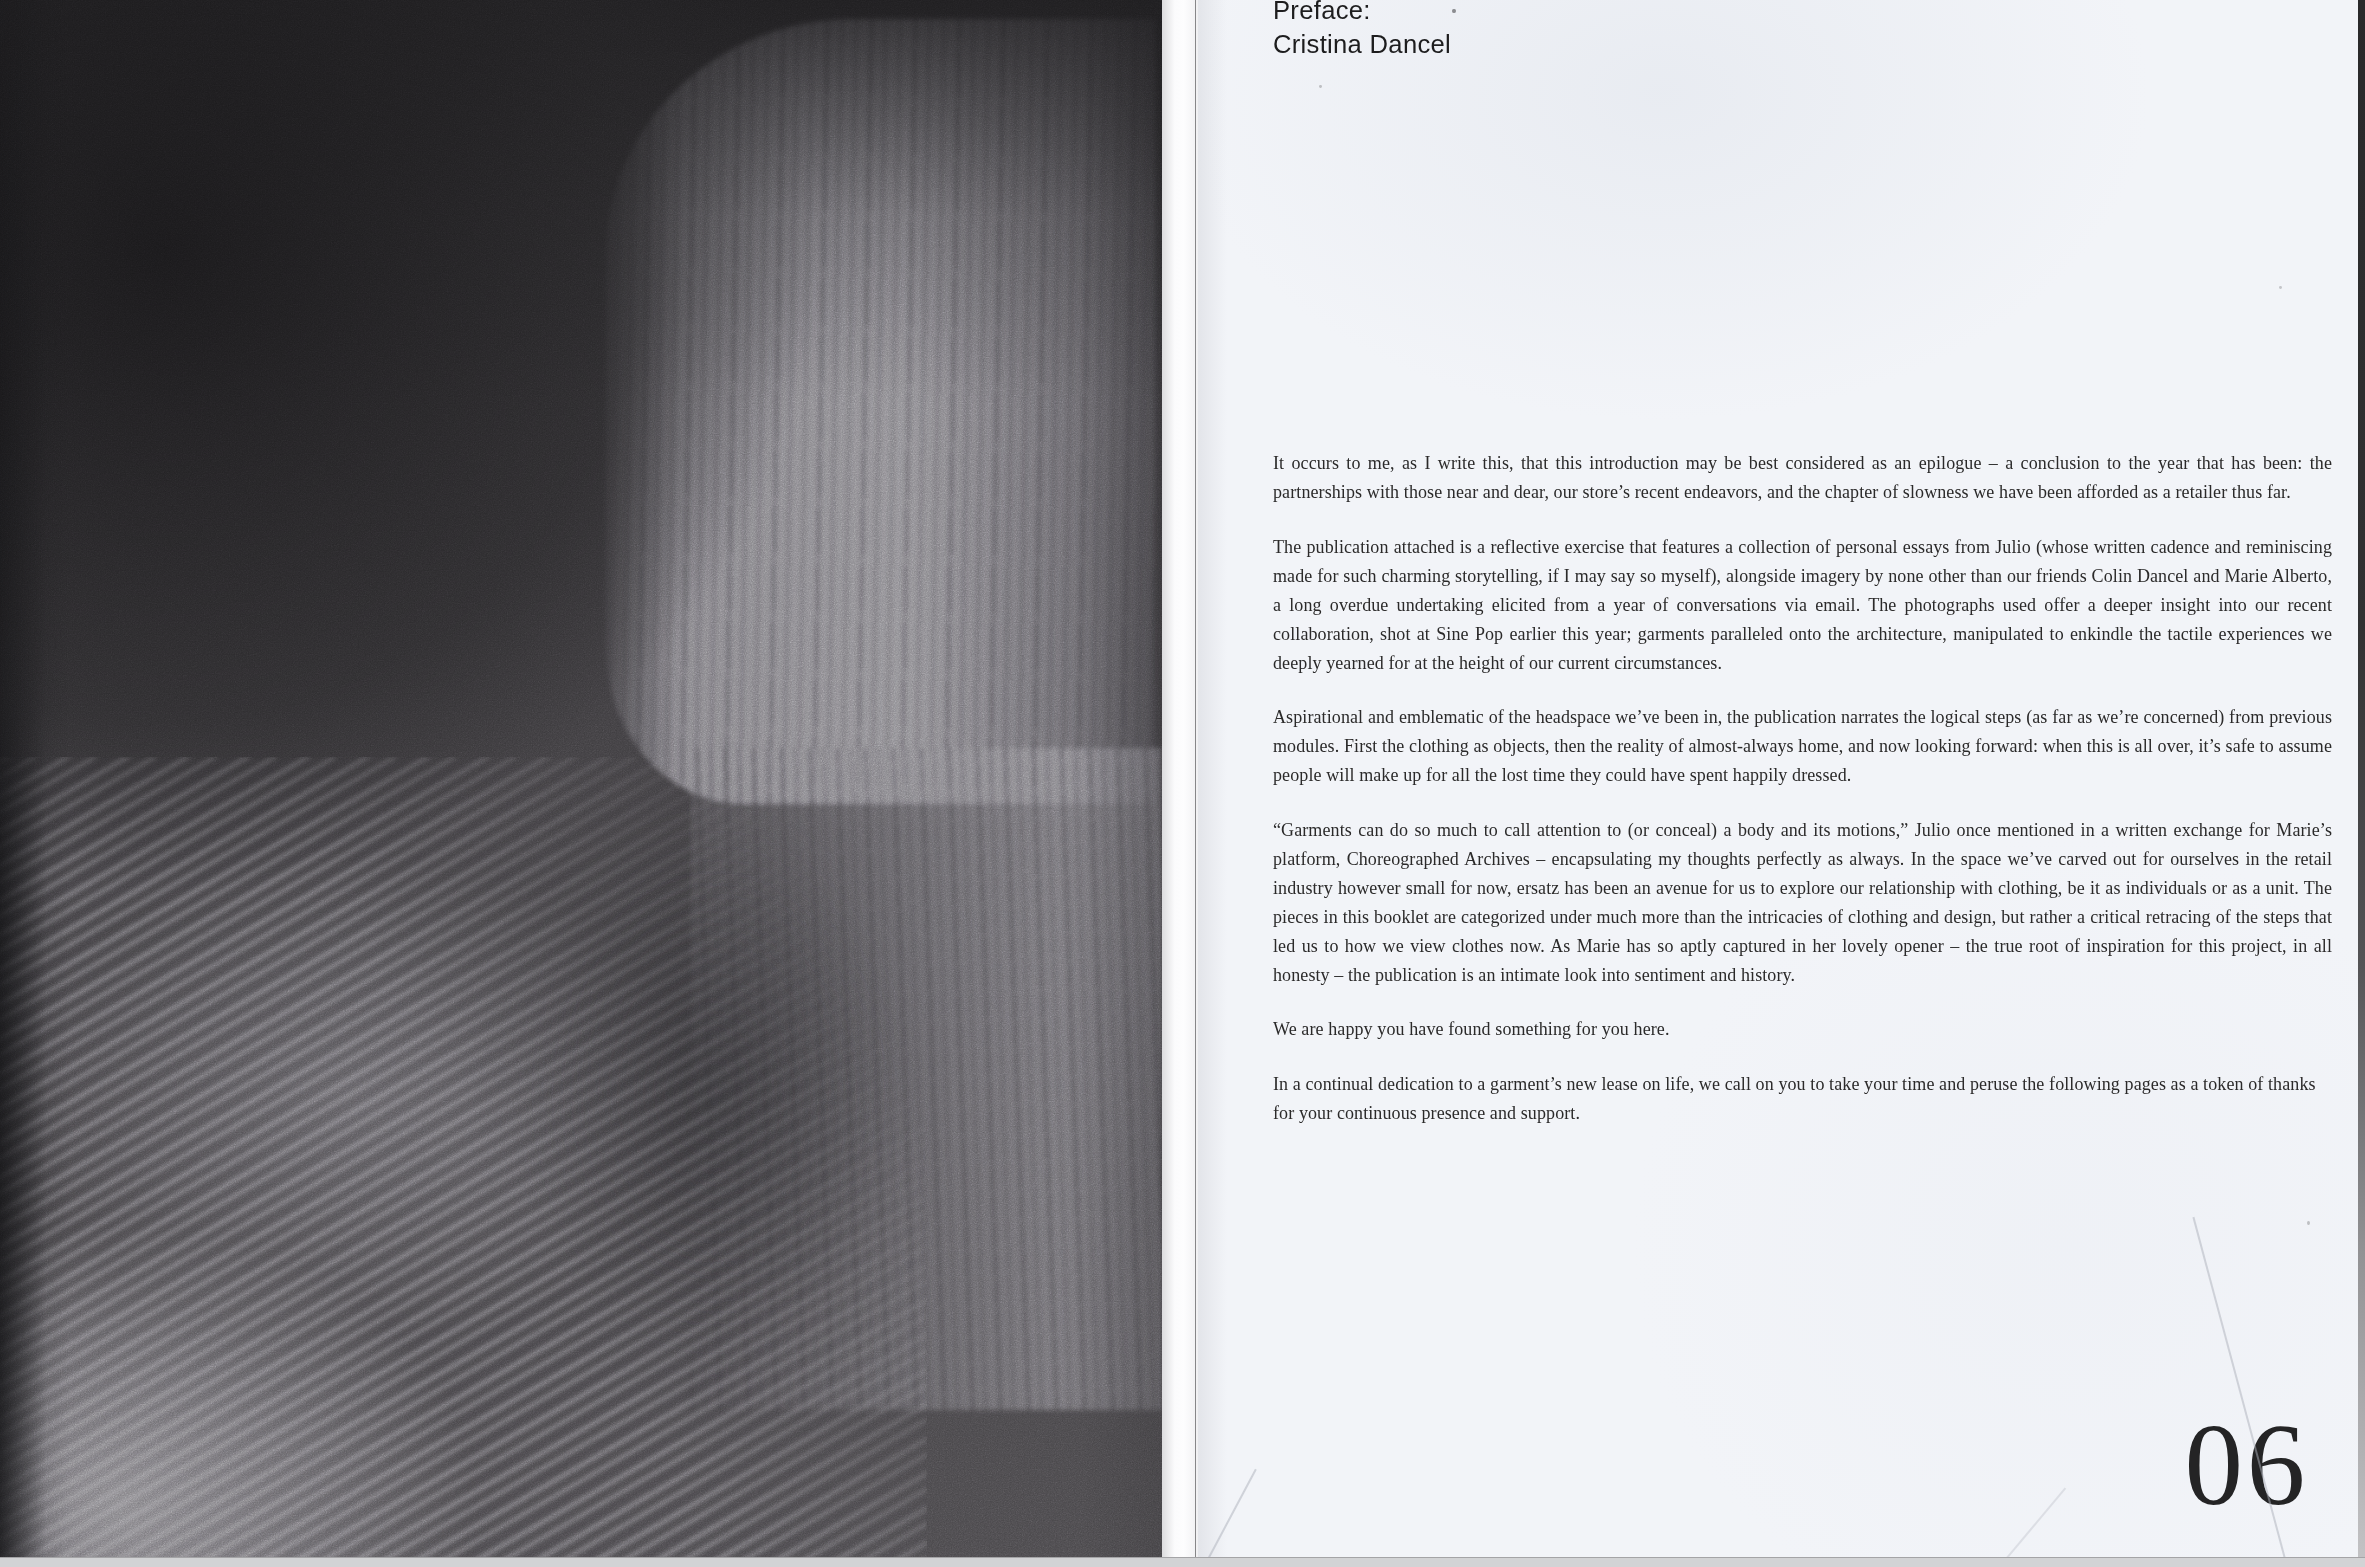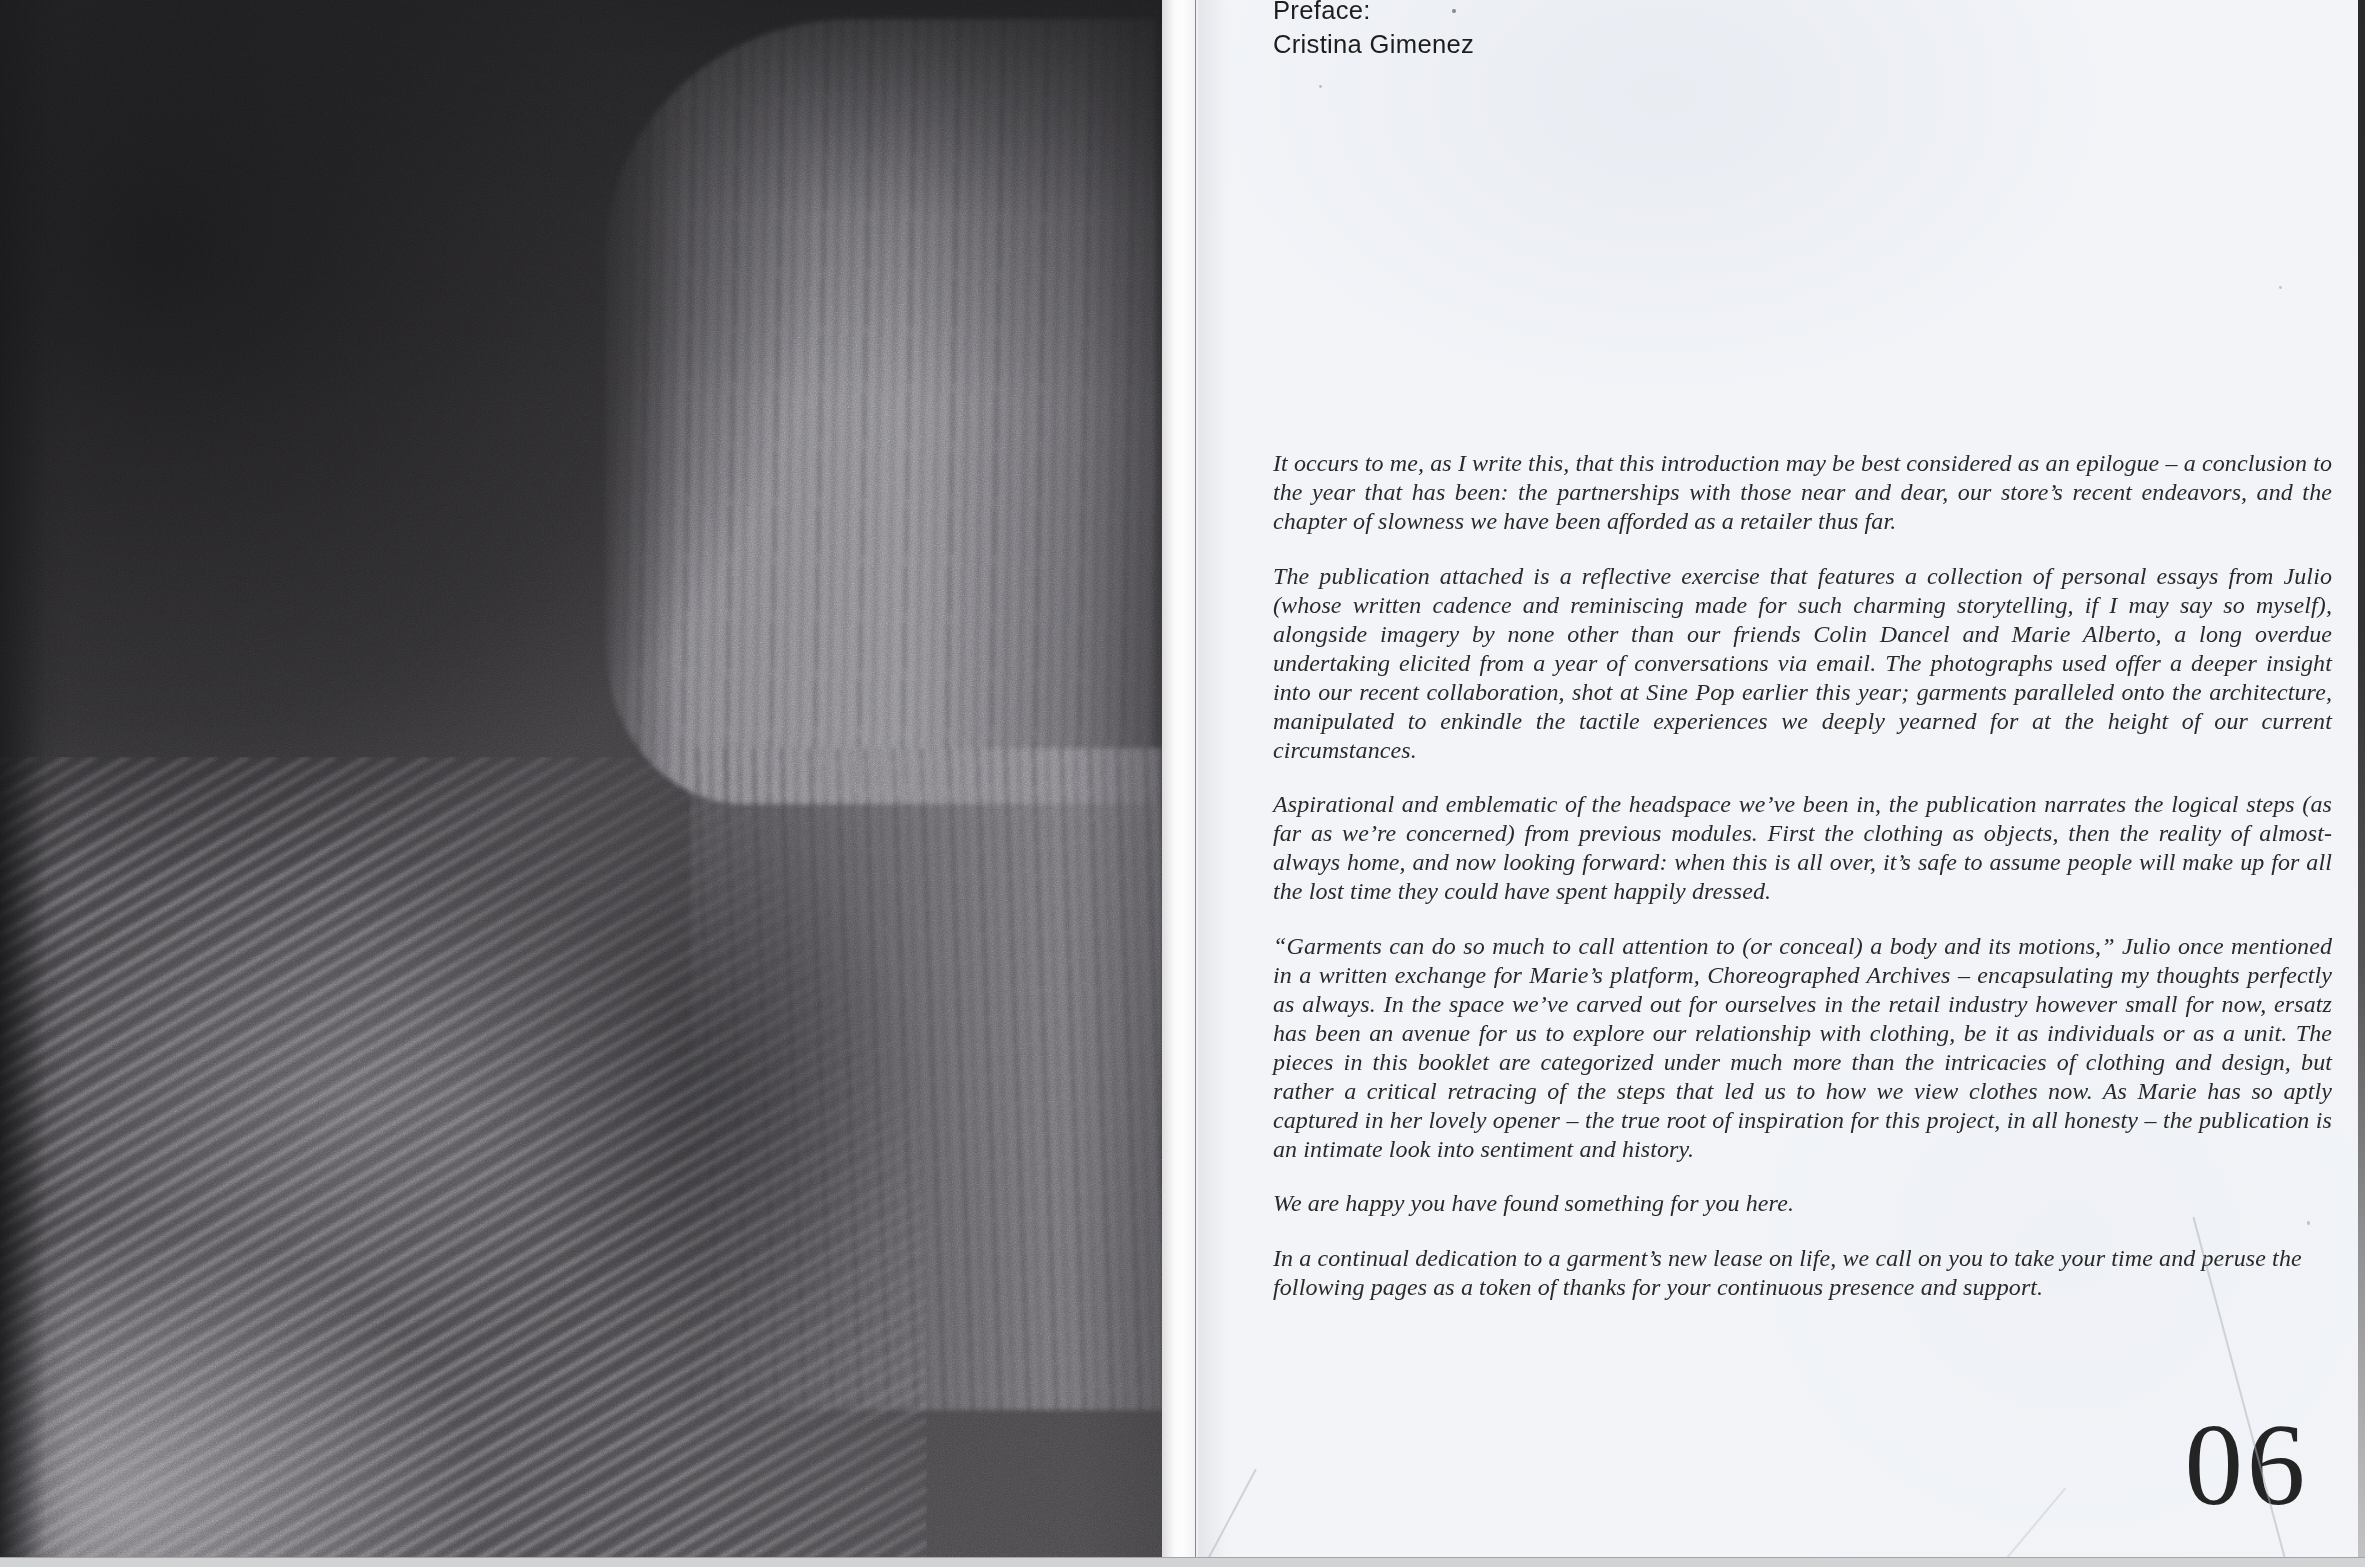--- a/index.html
+++ b/index.html
@@ -54,21 +54,21 @@
       background:
         radial-gradient(ellipse 60% 30% at 40% 6%, rgba(226,230,237,0.6), rgba(226,230,237,0) 70%),
         radial-gradient(ellipse 50% 35% at 75% 80%, rgba(235,238,244,0.5), rgba(235,238,244,0) 75%),
         linear-gradient(90deg, rgba(208,210,216,0.45), rgba(242,244,248,0) 2.5%),
         #f2f4f8;
       color:#2b2a2a;}
   .preface-header{position:absolute;left:75px;top:-6.6px;
       font-family:"Liberation Sans",sans-serif;font-size:25.6px;line-height:34px;
       color:#1d1d1e;letter-spacing:0.3px;}
   .preface-body{position:absolute;left:75px;top:449px;width:1059px;
-      font-size:24px;line-height:29px;letter-spacing:0.1px;color:#2b2a2a;font-style:italic;}
+      font-size:18px;line-height:29px;letter-spacing:0.1px;color:#2b2a2a;}
   .preface-body p{margin:0 0 25.6px 0;text-align:justify;}
   .preface-body p:last-child{text-align:left;}
   .page-number{position:absolute;right:49px;bottom:34px;
       font-family:"Liberation Serif",serif;font-size:117px;line-height:1;
       color:#242425;letter-spacing:3.8px;margin-top:41px;}
   .crease{position:absolute;background:rgba(172,176,186,0.5);width:1.9px;}
   .crease-a{left:1041px;top:1211px;height:360px;transform:rotate(-15deg);}
   .crease-b{left:28px;top:1462px;height:123px;transform:rotate(28deg);}
   .crease-c{left:833px;top:1476px;height:104px;transform:rotate(40deg);opacity:.6;}
   .speck{position:absolute;border-radius:50%;background:rgba(58,58,60,0.55);}
@@ -99,21 +99,21 @@
       <rect width="100%" height="100%" filter="url(#grainF)"></rect>
     </svg>
   </div>
 
   <div class="gutter"></div>
   <div class="fold-line"></div>
 
   <div class="right-page">
     <div class="preface-header">
       <div>Preface:</div>
-      <div>Cristina Gimenez</div>
+      <div>Cristina Dancel</div>
     </div>
 
     <div class="preface-body">
         <p>It occurs to me, as I write this, that this introduction may be best considered as an epilogue – a conclusion to the year that has been: the partnerships with those near and dear, our store’s recent endeavors, and the chapter of slowness we have been afforded as a retailer thus far.</p>
         <p>The publication attached is a reflective exercise that features a collection of personal essays from Julio (whose written cadence and reminiscing made for such charming storytelling, if I may say so myself), alongside imagery by none other than our friends Colin Dancel and Marie Alberto, a long overdue undertaking elicited from a year of conversations via email. The photographs used offer a deeper insight into our recent collaboration, shot at Sine Pop earlier this year; garments paralleled onto the architecture, manipulated to enkindle the tactile experiences we deeply yearned for at the height of our current circumstances.</p>
         <p>Aspirational and emblematic of the headspace we’ve been in, the publication narrates the logical steps (as far as we’re concerned) from previous modules. First the clothing as objects, then the reality of almost-always home, and now looking forward: when this is all over, it’s safe to assume people will make up for all the lost time they could have spent happily dressed.</p>
         <p>“Garments can do so much to call attention to (or conceal) a body and its motions,” Julio once mentioned in a written exchange for Marie’s platform, Choreographed Archives – encapsulating my thoughts perfectly as always. In the space we’ve carved out for ourselves in the retail industry however small for now, ersatz has been an avenue for us to explore our relationship with clothing, be it as individuals or as a unit. The pieces in this booklet are categorized under much more than the intricacies of clothing and design, but rather a critical retracing of the steps that led us to how we view clothes now. As Marie has so aptly captured in her lovely opener – the true root of inspiration for this project, in all honesty – the publication is an intimate look into sentiment and history.</p>
         <p>We are happy you have found something for you here.</p>
         <p>In a continual dedication to a garment’s new lease on life, we call on you to take your time and peruse the following pages as a token of thanks for your continuous presence and support.</p>
       </div>

